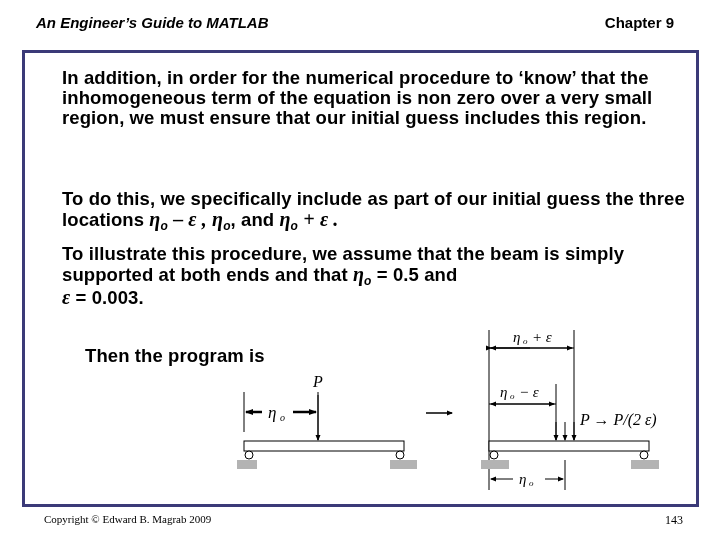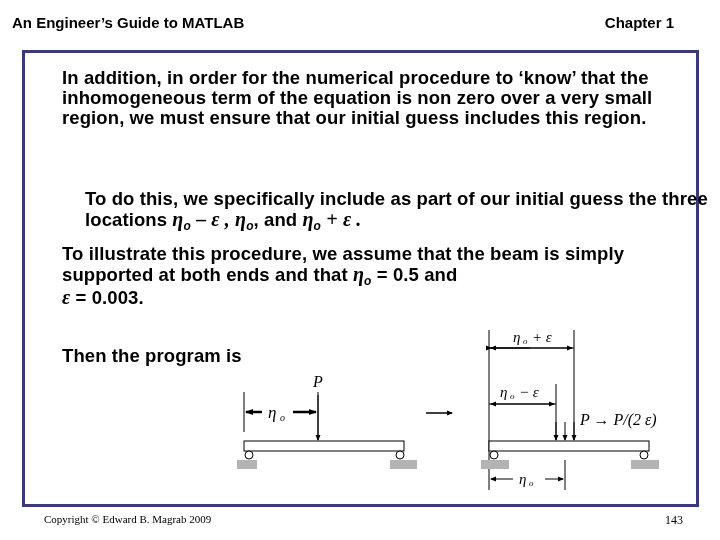--- a/index.html
+++ b/index.html
@@ -1,36 +1,36 @@
 <!DOCTYPE html>
 <html><head>
 <meta charset="utf-8">
 <style>
   html, body { margin:0; padding:0; }
   body { width:720px; height:540px; background:#ffffff; position:relative; overflow:hidden; font-family:"Liberation Sans", sans-serif; color:#000; }
   .hdr { position:absolute; top:14px; font-size:15px; font-weight:bold; font-family:"Liberation Sans", sans-serif; }
-  .hdr-left { left:12px; }
+  .hdr-left { left:36px;font-style:italic; }
   .hdr-right { right:46px; }
   .frame { position:absolute; left:22px; top:50px; width:671px; height:451px; border:3px solid #3b3a78; border-right-width:3px; box-sizing:content-box; }
   .para { position:absolute; left:62px; font-size:18.5px; font-weight:bold; line-height:20px; letter-spacing:0.1px; }
   .p1 { top:68px; width:630px; }
-  .p2 { top:189px; width:630px;margin-left:23px; }
+  .p2 { top:189px; width:630px; }
   .p3 { top:244px; width:630px; }
-  .p4 { top:346px; }
+  .p4 { top:346px;margin-left:23px; }
   .math { font-family:"Liberation Serif", serif; font-style:italic; font-weight:bold; font-size:20px; }
   .sub { font-size:12px; position:relative; top:4px; font-style:italic; }
   .footer-left { position:absolute; left:44px; top:513px; font-family:Liberation Serif, serif; font-size:11px; }
   .footer-right { position:absolute; right:37px; top:513px; font-family:"Liberation Serif", serif; font-size:12px; }
   svg text { font-family:"Liberation Serif", serif; font-style:italic; }
 </style>
 </head>
 <body>
 
 <div class="hdr hdr-left">An Engineer’s Guide to MATLAB</div>
-<div class="hdr hdr-right">Chapter 1</div>
+<div class="hdr hdr-right">Chapter 9</div>
 
 <div class="frame"></div>
 
 <div class="para p1">In addition, in order for the numerical procedure to ‘know’ that the inhomogeneous term of the equation is non zero over a very small region, we must ensure that our initial guess includes this region.</div>
 
 <div class="para p2">
   <span>To do this, we specifically include as part of our initial guess the three locations</span>
   <span class="math">η</span><span class="sub">o</span>
   <span class="math">– ε ,</span>
   <span class="math">η</span><span class="sub">o</span><span>, and</span>

